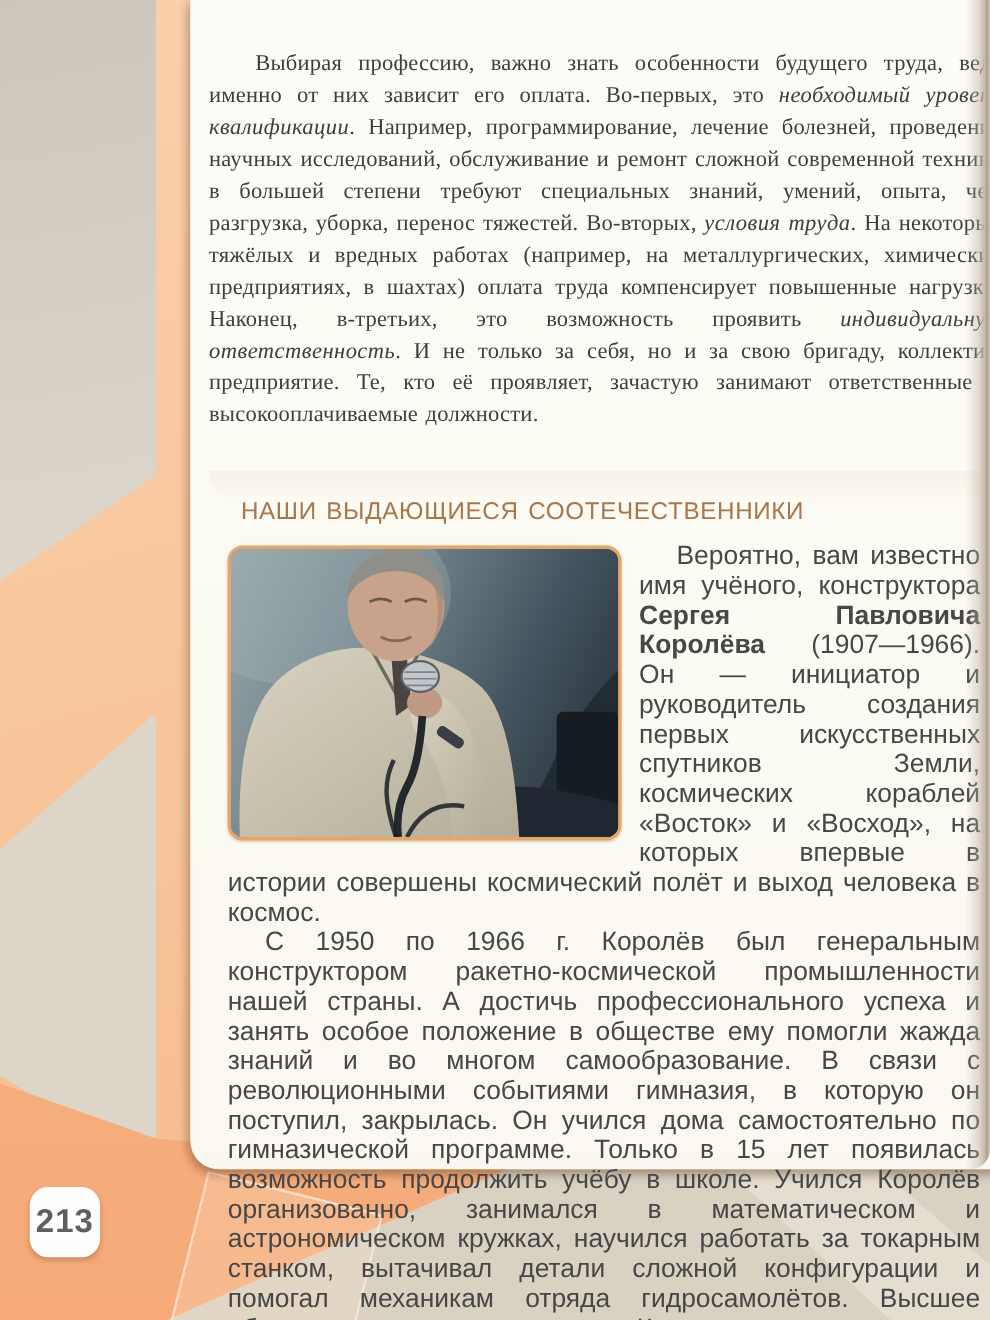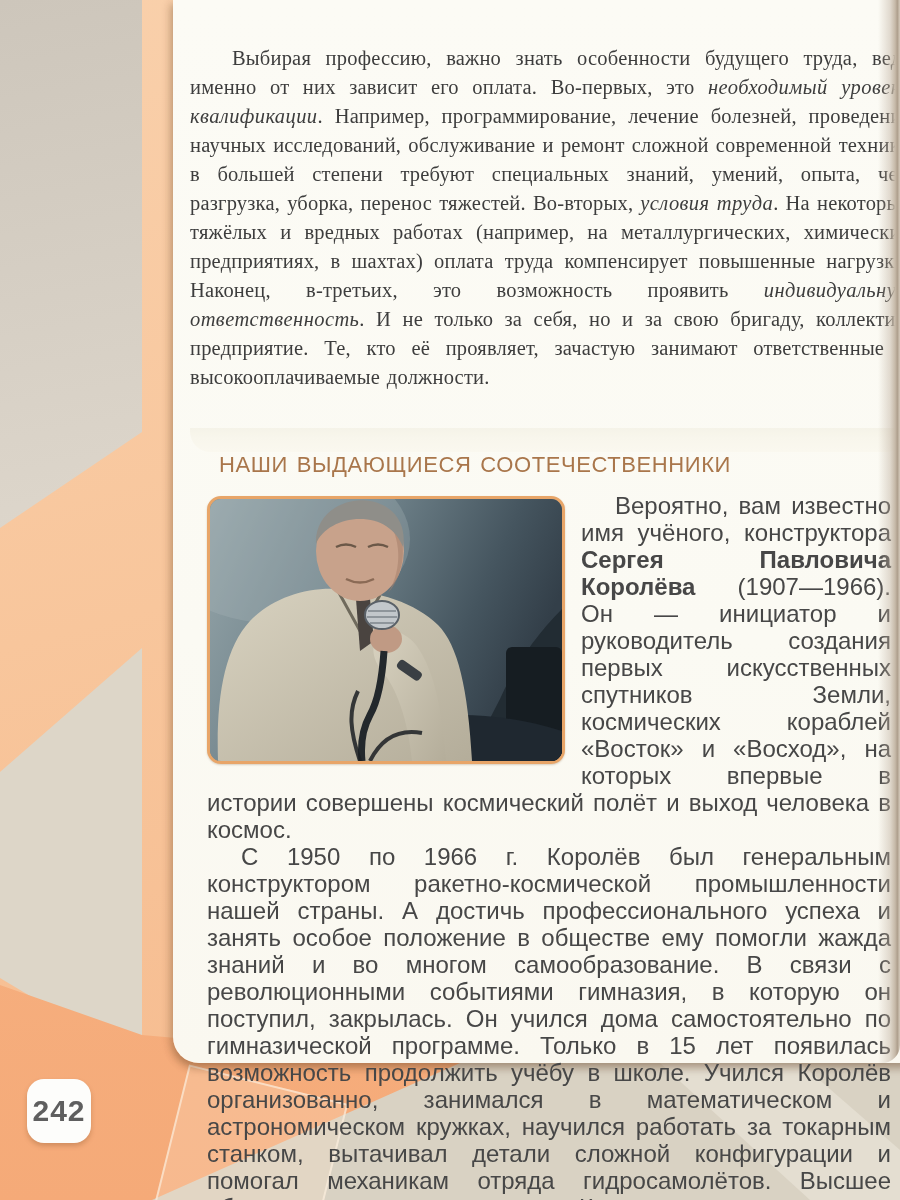--- a/index.html
+++ b/index.html
@@ -141,13 +141,13 @@
         <p><span>Вероятно, вам известно имя учёного, конструктора </span><b>Сергея Павловича Королёва</b><span> (1907—1966). Он — инициатор и руководитель создания первых искусственных спутников Земли, космических кораблей «Восток» и «Восход», на которых впервые в истории совершены космический полёт и выход человека в космос.</span></p>
         <p>С 1950 по 1966 г. Королёв был генеральным конструктором ракетно-космической промышленности нашей страны. А достичь профессионального успеха и занять особое положение в обществе ему помогли жажда знаний и во многом самообразование. В связи с революционными событиями гимназия, в которую он поступил, закрылась. Он учился дома самостоятельно по гимназической программе. Только в 15 лет появилась возможность продолжить учёбу в школе. Учился Королёв организованно, занимался в математическом и астрономическом кружках, научился работать за токарным станком, вытачивал детали сложной конфигурации и помогал механикам отряда гидросамолётов. Высшее образование начал получать в Киевском политехническом институте, из которого перевёлся</p>
       </div>
     </div>
 
   </div>
 </div>
 
 <div class="abs page-edge-right"></div>
 
-<div class="abs page-badge">242</div>
+<div class="abs page-badge">213</div>
 
 </body></html>

